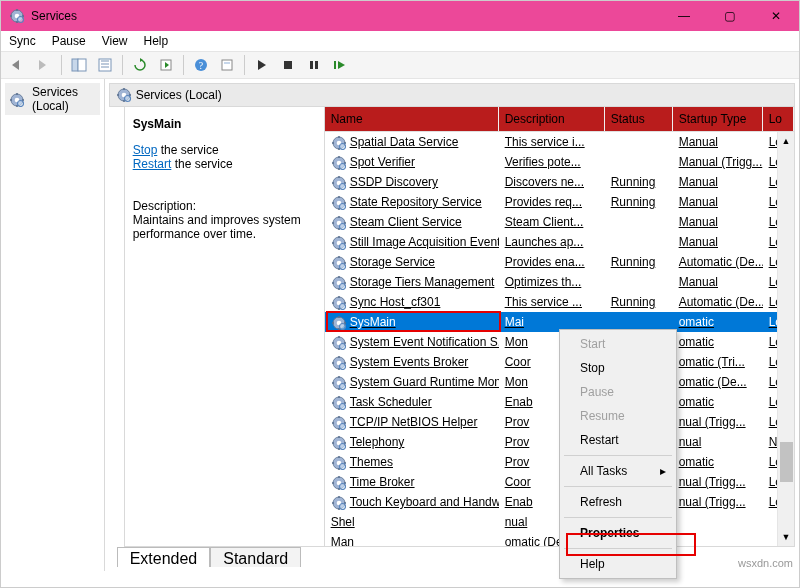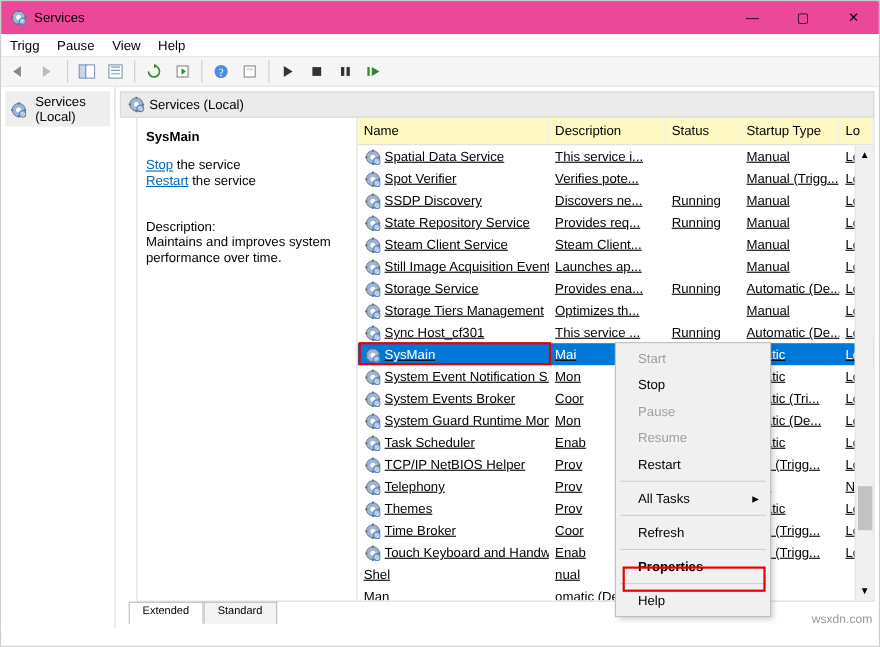--- a/index.html
+++ b/index.html
@@ -84,21 +84,21 @@
   .detail-col {
     width: 200px;
     border-right: 1px solid #d9d9d9;
     padding: 10px 8px;
   }
   .detail-col h4 { margin:0 0 12px 0; font-size:12px; font-weight:700; }
   .link { color:#0067c0; text-decoration:underline; cursor:pointer; }
   .desc-label { margin-top:28px; }
   .list-col { flex:1; display:flex; flex-direction:column; overflow:hidden; }
   .list-header {
-    display:flex; background:#fef9c3; border-bottom:1px solid #e0e0e0;
+    display:flex; background:#b91c1c; border-bottom:1px solid #e0e0e0;
     font-weight:400;
   }
   .list-header > div {
     padding:4px 6px;
     height:24px;
     display:flex; align-items:center;
     border-right:1px solid #f0f0f0;
   }
   .list-body { flex:1; overflow:hidden; position:relative;text-decoration:underline; }
   .row {
@@ -128,28 +128,28 @@
     height: 20px;
     display:flex; align-items:flex-end;
     padding-left:8px;
   }
   .tab {
     height:20px;
     padding:2px 12px;
     background:#fff;
     border:1px solid #bbb;
     border-bottom:none;
-    font-size:10px;
+    font-size:16px;
     position:relative;
   }
   .tab:not(.active){ background:#f3f3f3; }
   .context-menu {
     position:absolute;
-    left:558px; top:310px;
-    width:142px;
+    left:558px; top:328px;
+    width:118px;
     background:#f0f0f0;
     border:1px solid #bfbfbf;
     box-shadow:3px 3px 5px rgba(0,0,0,.2);
     padding:2px;
     z-index:20;
   }
   .context-menu .mi {
     padding:5px 18px;
     color:#000;
     position:relative;
@@ -205,21 +205,21 @@
         <use href="#gear-glass"></use>
       </svg>
   </span>
   <span class="title">Services</span>
   <div class="winbtn">—</div>
   <div class="winbtn">▢</div>
   <div class="winbtn">✕</div>
 </div>
 
 <div class="menubar">
-  <span>Trigg</span>
+  <span>Sync</span>
   <span>Pause</span>
   <span>View</span>
   <span>Help</span>
 </div>
 
 <div class="toolbar">
   <div class="toolbtn">
       <svg width="16" height="12">
         <path d="M9 1 L2 6 L9 11 Z" fill="#888"></path>
       </svg>

